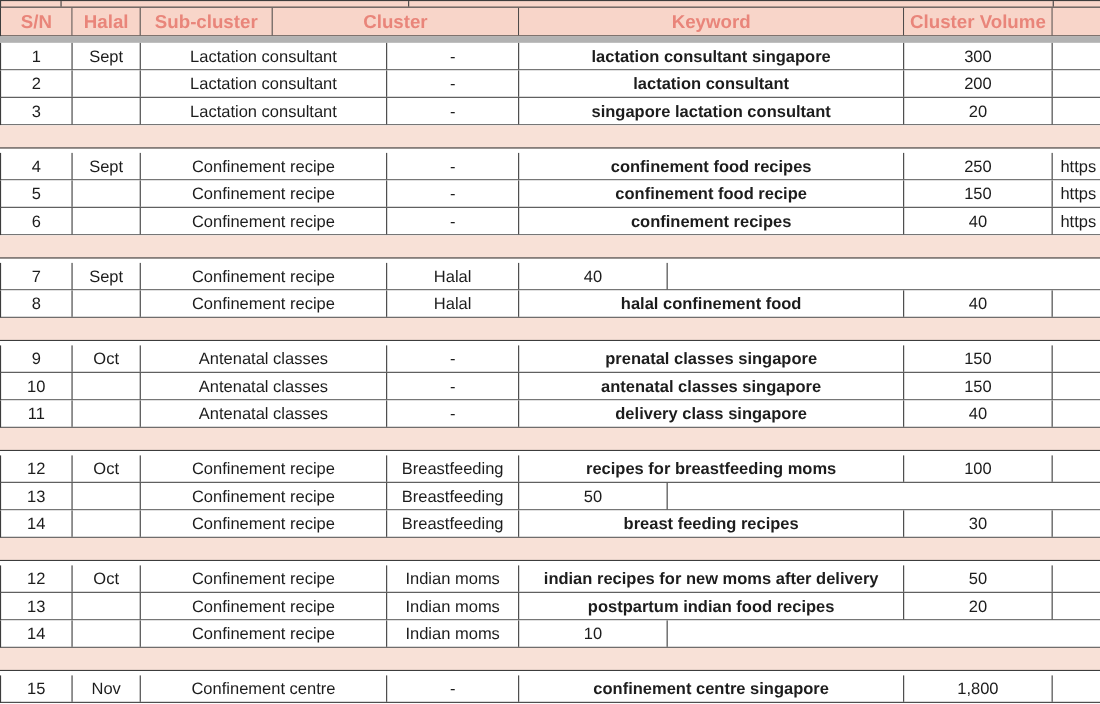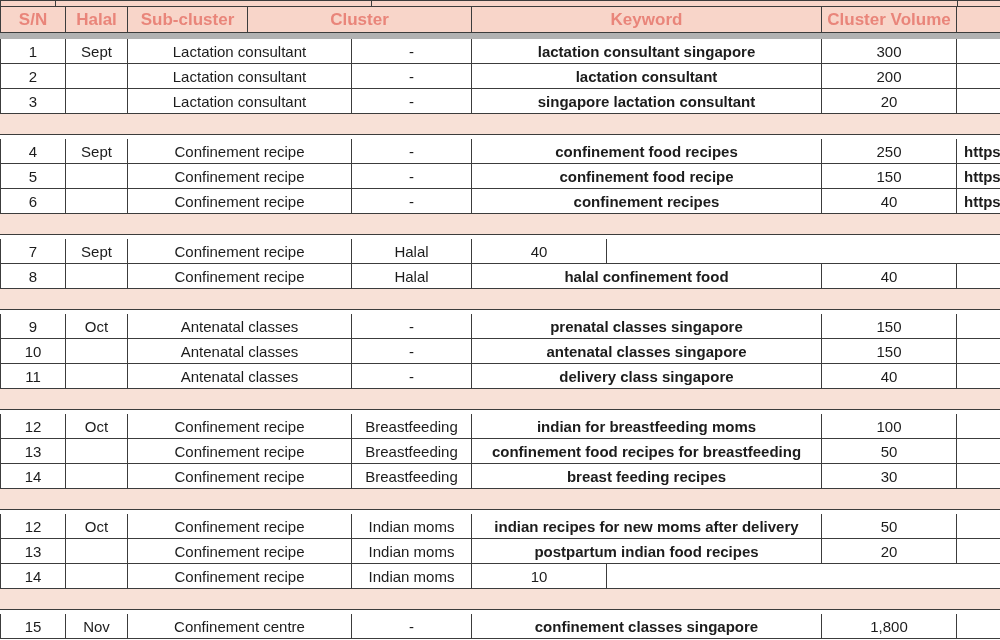--- a/index.html
+++ b/index.html
@@ -32,21 +32,21 @@
   
   .cell{height:100%;border-right:1px solid var(--grid);display:flex;
     align-items:center;justify-content:center;font-size:15px;overflow:hidden;
     white-space:nowrap;}
   .c-sn{width:65px;}
   .c-month{width:62px;}
   .c-cluster{width:224px;}
   .c-sub{width:120px;}
   .c-kw{width:350px;font-weight:bold;}
   .c-vol{width:135px;}
-  .c-link{flex:1;justify-content:flex-start;padding-left:7px;border-right:none;font-weight:bold;}
+  .c-link{flex:1;justify-content:flex-start;padding-left:7px;border-right:none;}
 
   
   .row{display:flex;height:25px;background:#fff;border-bottom:1px solid var(--grid);
     border-left:1px solid var(--grid);}
 
   
   .sep-row{height:25px;background:#fff;}
   .sep-band{height:21px;background:var(--sep-bg);border-bottom:1px solid var(--grid);}
 </style>
 </head>
@@ -181,30 +181,29 @@
         <div class="cell c-link"></div>
       </div>
       <div class="sep-row">
         <div class="sep-band"></div>
       </div>
       <div class="row">
         <div class="cell c-sn">12</div>
         <div class="cell c-month">Oct</div>
         <div class="cell c-cluster">Confinement recipe</div>
         <div class="cell c-sub">Breastfeeding</div>
-        <div class="cell c-kw">indian for breastfeeding moms</div>
+        <div class="cell c-kw">recipes for breastfeeding moms</div>
         <div class="cell c-vol">100</div>
         <div class="cell c-link"></div>
       </div>
       <div class="row">
         <div class="cell c-sn">13</div>
         <div class="cell c-month"></div>
         <div class="cell c-cluster">Confinement recipe</div>
         <div class="cell c-sub">Breastfeeding</div>
-        <div class="cell c-kw">confinement food recipes for breastfeeding</div>
         <div class="cell c-vol">50</div>
         <div class="cell c-link"></div>
       </div>
       <div class="row">
         <div class="cell c-sn">14</div>
         <div class="cell c-month"></div>
         <div class="cell c-cluster">Confinement recipe</div>
         <div class="cell c-sub">Breastfeeding</div>
         <div class="cell c-kw">breast feeding recipes</div>
         <div class="cell c-vol">30</div>
@@ -240,19 +239,19 @@
         <div class="cell c-link"></div>
       </div>
       <div class="sep-row">
         <div class="sep-band"></div>
       </div>
       <div class="row">
         <div class="cell c-sn">15</div>
         <div class="cell c-month">Nov</div>
         <div class="cell c-cluster">Confinement centre</div>
         <div class="cell c-sub">-</div>
-        <div class="cell c-kw">confinement classes singapore</div>
+        <div class="cell c-kw">confinement centre singapore</div>
         <div class="cell c-vol">1,800</div>
         <div class="cell c-link"></div>
       </div>
     </div>
 
 </div>
 
 </body></html>

